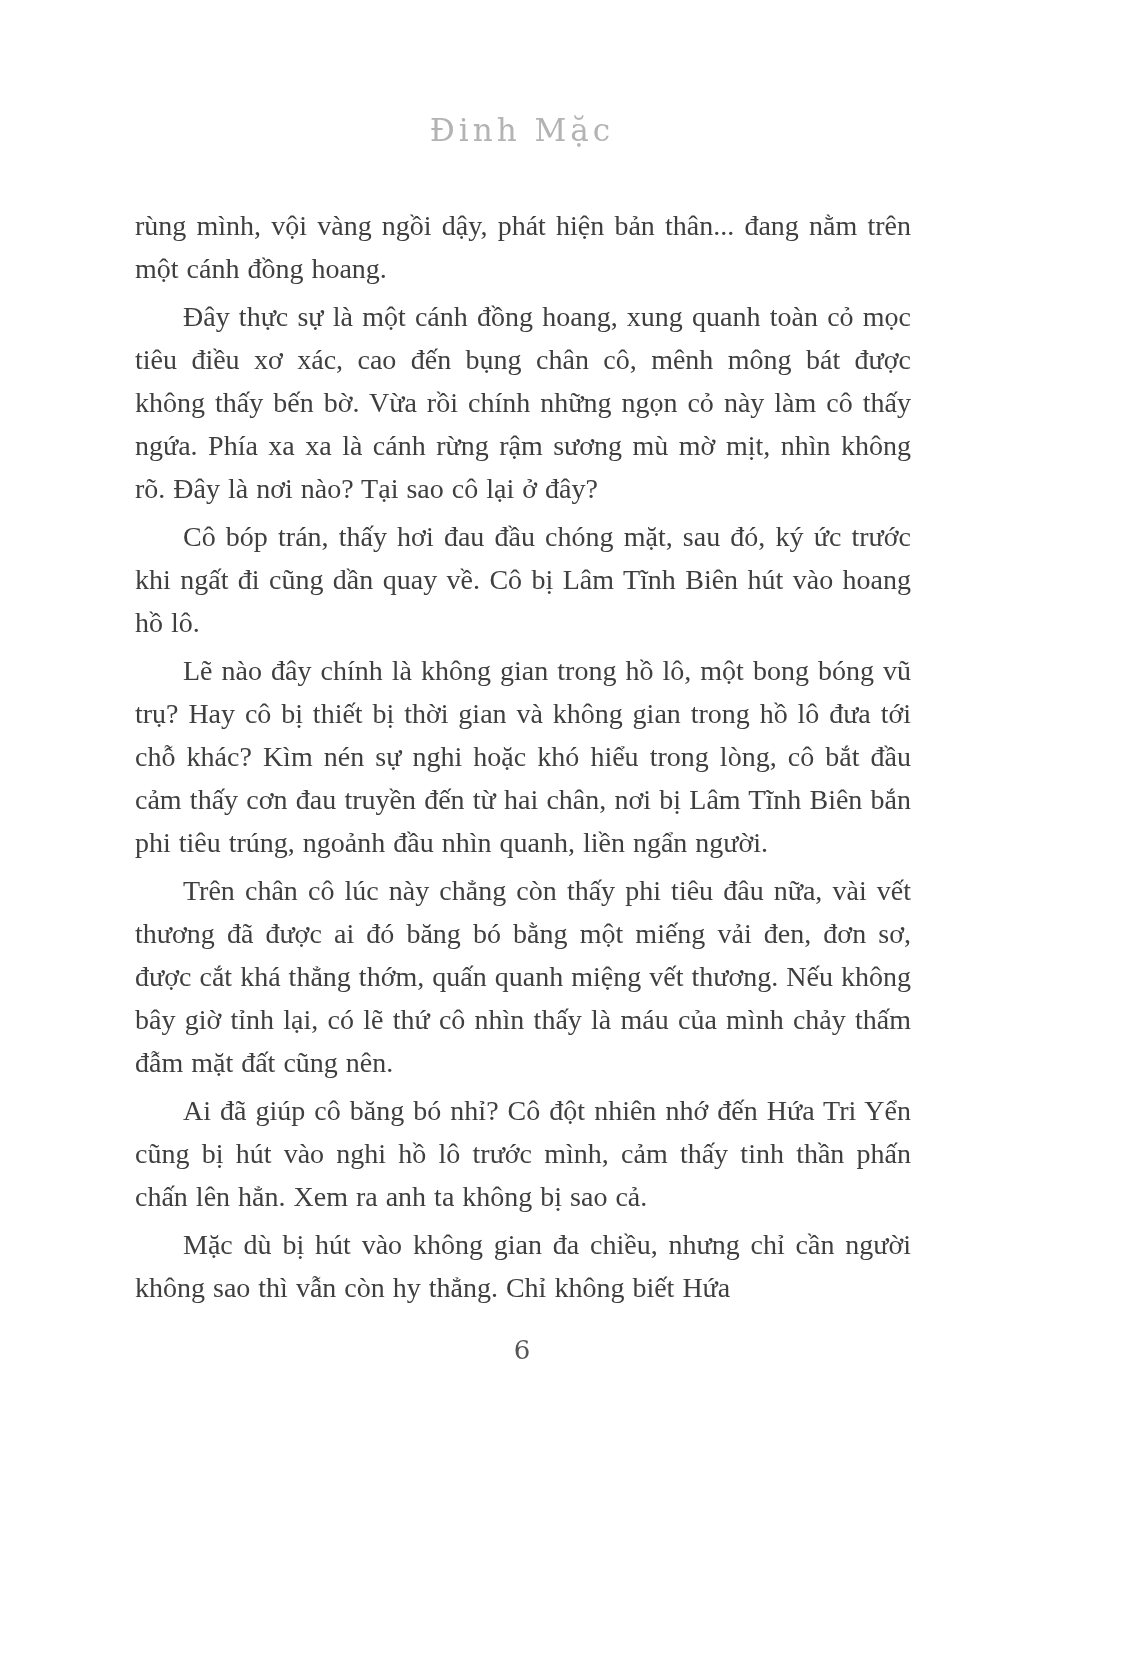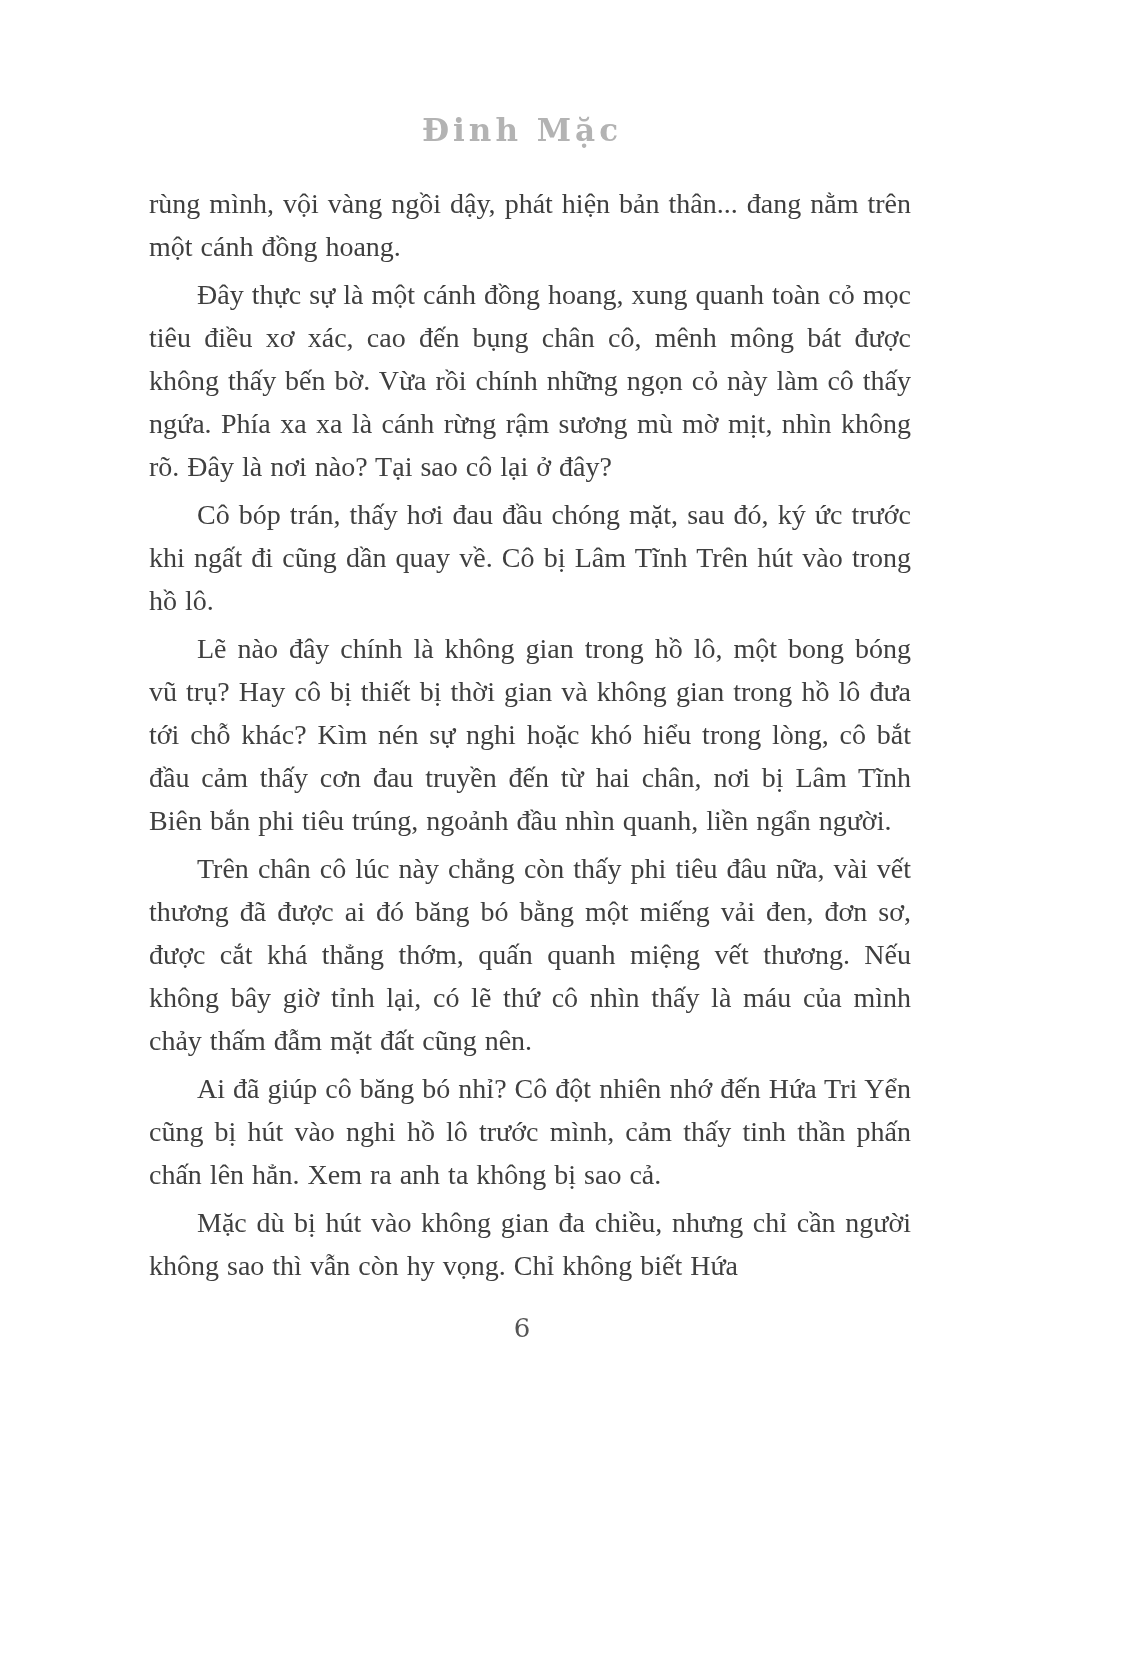--- a/index.html
+++ b/index.html
@@ -14,26 +14,26 @@
     background: #ffffff;
     box-sizing: border-box;
     padding: 112px 215px 0 133px;
     font-family: "Liberation Serif", "DejaVu Serif", serif;
   }
   .running-header {
     text-align: center;
     font-size: 31px;
     color: #b3b3b3;
     letter-spacing: 4px;
-    font-weight: 700;
-    margin-bottom: 34px;
+    font-weight: 400;
+    margin-bottom: 56px;
     font-family: "DejaVu Serif", "Liberation Serif", serif;
   }
   .page-body p {
-    margin: 0 0 5px 16px;
+    margin: 0 0 5px 2px;
     font-size: 28px;
     line-height: 43px;
     color: #3f3f3f;
     text-align: justify;
     text-indent: 48px;
     word-spacing: 1px;
   }
   .page-body p.no-indent {
     text-indent: 0;
   }
@@ -47,21 +47,21 @@
 </style>
 </head>
 <body>
 
 <div class="page">
   <div class="running-header">Đinh Mặc</div>
 
   <div class="page-body">
     <p class="no-indent">rùng mình, vội vàng ngồi dậy, phát hiện bản thân... đang nằm trên một cánh đồng hoang.</p>
     <p>Đây thực sự là một cánh đồng hoang, xung quanh toàn cỏ mọc tiêu điều xơ xác, cao đến bụng chân cô, mênh mông bát được không thấy bến bờ. Vừa rồi chính những ngọn cỏ này làm cô thấy ngứa. Phía xa xa là cánh rừng rậm sương mù mờ mịt, nhìn không rõ. Đây là nơi nào? Tại sao cô lại ở đây?</p>
-    <p>Cô bóp trán, thấy hơi đau đầu chóng mặt, sau đó, ký ức trước khi ngất đi cũng dần quay về. Cô bị Lâm Tĩnh Trên hút vào trong hồ lô.</p>
+    <p>Cô bóp trán, thấy hơi đau đầu chóng mặt, sau đó, ký ức trước khi ngất đi cũng dần quay về. Cô bị Lâm Tĩnh Biên hút vào hoang hồ lô.</p>
     <p>Lẽ nào đây chính là không gian trong hồ lô, một bong bóng vũ trụ? Hay cô bị thiết bị thời gian và không gian trong hồ lô đưa tới chỗ khác? Kìm nén sự nghi hoặc khó hiểu trong lòng, cô bắt đầu cảm thấy cơn đau truyền đến từ hai chân, nơi bị Lâm Tĩnh Biên bắn phi tiêu trúng, ngoảnh đầu nhìn quanh, liền ngẩn người.</p>
     <p>Trên chân cô lúc này chẳng còn thấy phi tiêu đâu nữa, vài vết thương đã được ai đó băng bó bằng một miếng vải đen, đơn sơ, được cắt khá thẳng thớm, quấn quanh miệng vết thương. Nếu không bây giờ tỉnh lại, có lẽ thứ cô nhìn thấy là máu của mình chảy thấm đẫm mặt đất cũng nên.</p>
     <p>Ai đã giúp cô băng bó nhỉ? Cô đột nhiên nhớ đến Hứa Tri Yển cũng bị hút vào nghi hồ lô trước mình, cảm thấy tinh thần phấn chấn lên hẳn. Xem ra anh ta không bị sao cả.</p>
-    <p>Mặc dù bị hút vào không gian đa chiều, nhưng chỉ cần người không sao thì vẫn còn hy vọng. Chỉ không biết Hứa</p>
+    <p>Mặc dù bị hút vào không gian đa chiều, nhưng chỉ cần người không sao thì vẫn còn hy thẳng. Chỉ không biết Hứa</p>
   </div>
 
   <div class="page-footer">6</div>
 </div>
 
 </body></html>

